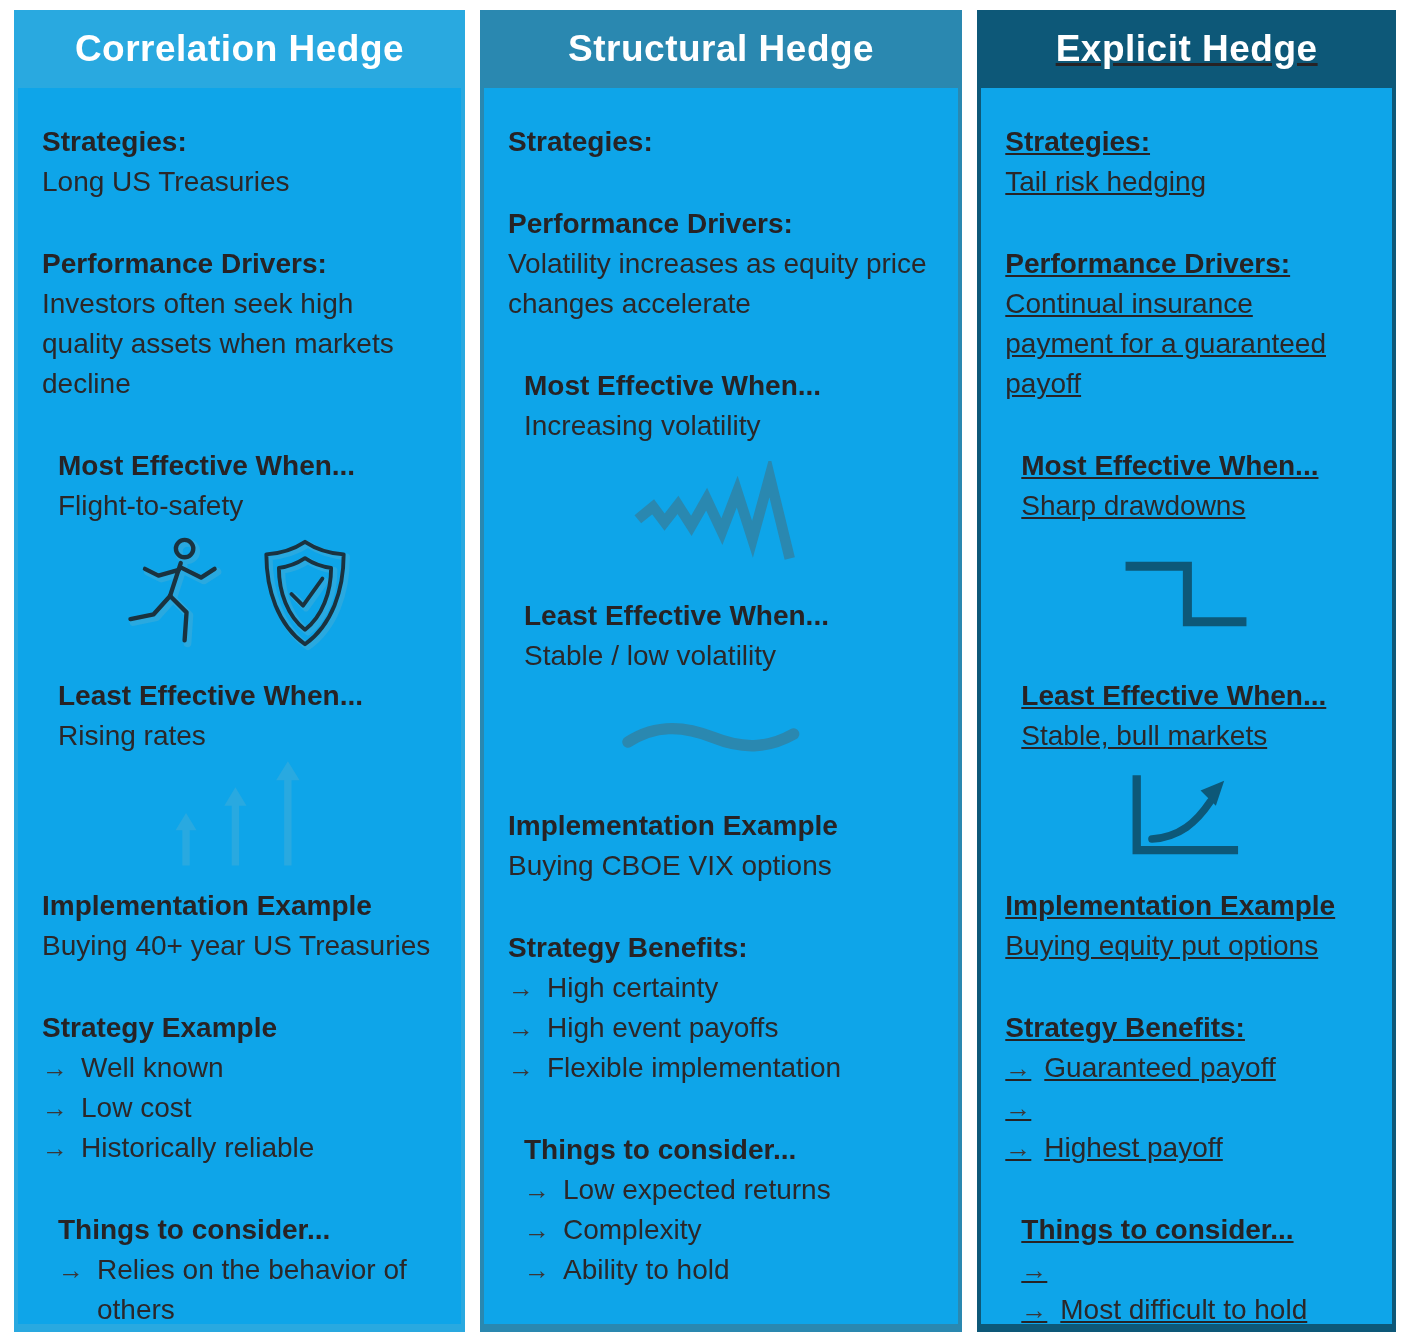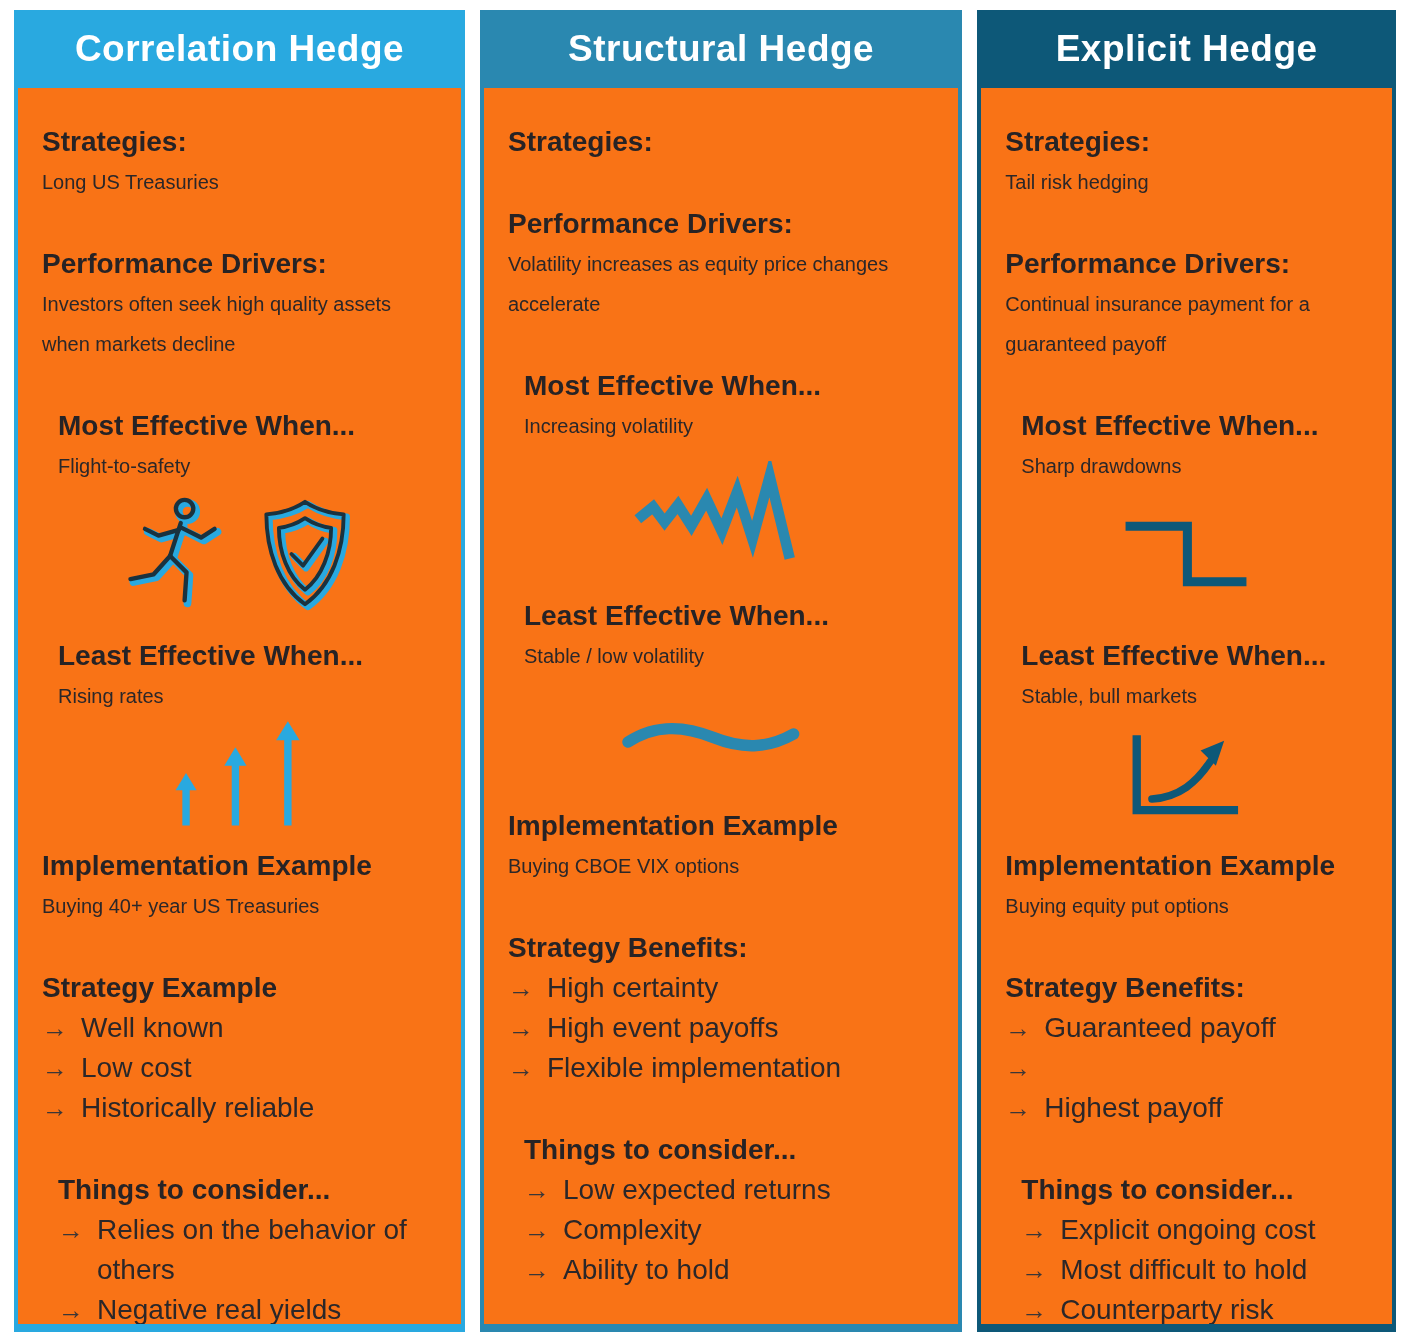--- a/index.html
+++ b/index.html
@@ -11,45 +11,45 @@
   }
   .board {
     display:flex; gap:15px;
     padding:10px 14px 0 14px;
     box-sizing:border-box;
     height:1332px;
   }
   .column { display:flex; flex-direction:column; }
   .col-1 { width:475px; }
   .col-2 { width:508px; }
-  .col-3 { width:441px; }
+  .col-3 { width:441px;text-decoration:underline; }
   .col-header {
     height:78px; flex:0 0 78px;
     background:var(--accent);
     color:#ffffff;
     font-size:37px; font-weight:700; letter-spacing:0.5px;
     display:flex; align-items:center; justify-content:center;
   }
   .col-body {
     flex:1;
-    background:#f97316;
+    background:#0ea5e9;
     border-left:4px solid var(--accent);
     border-right:4px solid var(--accent);
     border-bottom:8px solid var(--accent);
     padding:34px 26px 20px 24px;
     box-sizing:border-box;
     overflow:hidden;
   }
   .sec { margin:0 0 42px 0; }
   .sec-tight { margin:16px; }
   .sec-label {
     margin:0; font-size:28px; font-weight:700; line-height:40px; color:#272325;
   }
   .sec-text {
-    margin:0; font-size:20px; font-weight:400; line-height:40px; color:#2b2729;
+    margin:0; font-size:28px; font-weight:400; line-height:40px; color:#2b2729;
   }
   .bullets { list-style:none; margin:0; padding:0; }
   .bullets li {
     display:flex; align-items:flex-start; gap:13px;
     font-size:28px; font-weight:400; line-height:40px; color:#2b2729;
   }
   .bullet-arrow { flex:0 0 auto; font-size:26px; color:#3a3637; }
   .icon-row {
     height:132px;
     display:flex; align-items:center; justify-content:center; gap:30px;
@@ -323,21 +323,20 @@
               <span>Highest payoff</span>
             </li>
         </ul>
       </div>
 
       <div class="sec-tight">
         <p class="sec-label">Things to consider...</p>
         <ul class="bullets">
           <li>
               <span class="bullet-arrow">→</span>
-              <span>Explicit ongoing cost</span>
             </li>
           <li>
               <span class="bullet-arrow">→</span>
               <span>Most difficult to hold</span>
             </li>
           <li>
               <span class="bullet-arrow">→</span>
               <span>Counterparty risk</span>
             </li>
         </ul>

